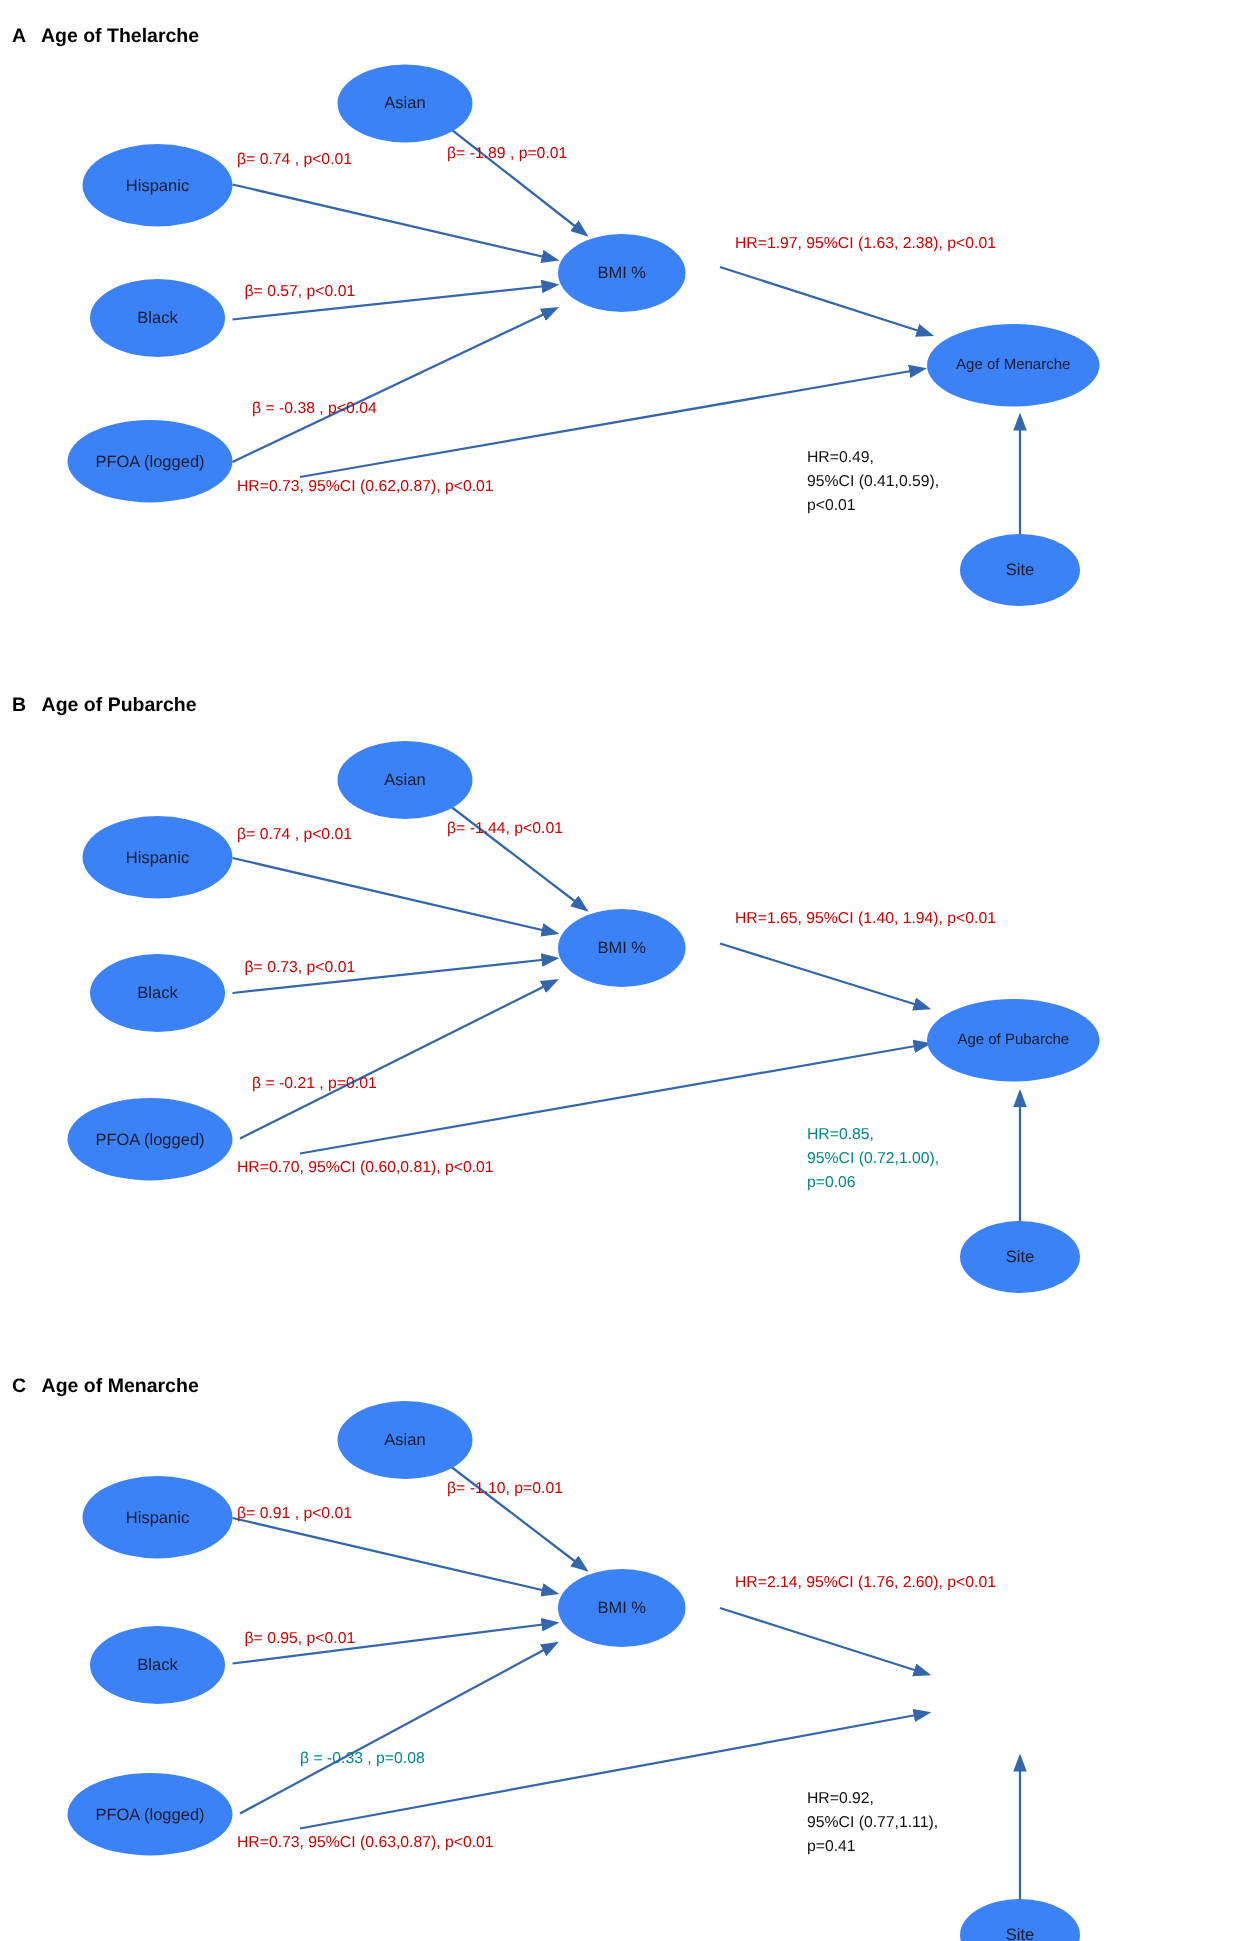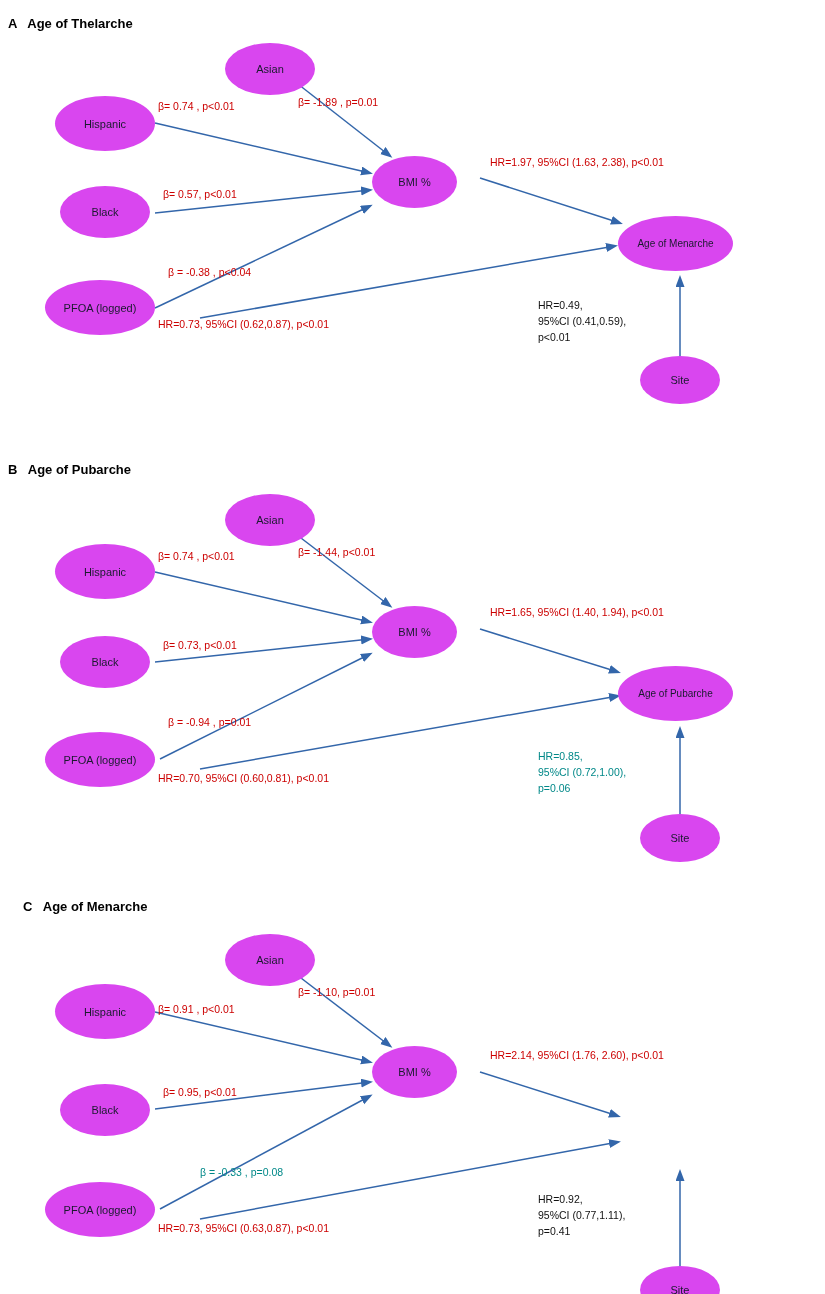--- a/index.html
+++ b/index.html
@@ -16,21 +16,21 @@
       width: 825px;
     }
     .section-label {
       position: absolute;
       font-weight: bold;
       font-size: 13px;
       color: black;
     }
     .node {
       position: absolute;
-      background: #d946ef;
+      background: #3b82f6;
       border-radius: 50%;
       display: flex;
       align-items: center;
       justify-content: center;
       text-align: center;
       font-size: 11px;
       color: #1a1a2e;
       font-weight: 500;
     }
     .label-red {
@@ -162,28 +162,28 @@
   <div class="node" style="width:115px;height:55px;left:618px;top:212px;">
     <span style="font-size:10px;">Age of Pubarche</span>
   </div>
   <div class="node" style="width:80px;height:48px;left:640px;top:360px;">
     <span>Site</span>
   </div>
 
   <span class="label-red" style="left:158px;top:96px;">β= 0.74 , p&lt;0.01</span>
   <span class="label-red" style="left:298px;top:92px;">β= -1.44, p&lt;0.01</span>
   <span class="label-red" style="left:163px;top:185px;">β= 0.73, p&lt;0.01</span>
-  <span class="label-red" style="left:168px;top:262px;">β = -0.94 , p=0.01</span>
+  <span class="label-red" style="left:168px;top:262px;">β = -0.21 , p=0.01</span>
   <span class="label-red" style="left:158px;top:318px;">HR=0.70, 95%CI (0.60,0.81), p&lt;0.01</span>
   <span class="label-red" style="left:490px;top:152px;">HR=1.65, 95%CI (1.40, 1.94), p&lt;0.01</span>
   <span class="label-cyan" style="left:538px;top:295px;line-height:1.5;">HR=0.85,<br>95%CI (0.72,1.00),<br>p=0.06</span>
 </div>
 
 <div class="section" style="height: 440px; margin-top: 10px;">
-  <span class="section-label" style="left: 8px; top: 5px; margin-left: 15px;">C &nbsp; Age of Menarche</span>
+  <span class="section-label" style="left: 8px; top: 22px;">C &nbsp; Age of Menarche</span>
 
   <svg class="arrows" viewBox="0 0 825 440" xmlns="http://www.w3.org/2000/svg">
     <defs>
       <marker id="arrowC" markerWidth="8" markerHeight="8" refX="6" refY="3" orient="auto">
         <path d="M0,0 L0,6 L8,3 z" fill="#3366aa"></path>
       </marker>
     </defs>
 
     <line x1="280" y1="68" x2="390" y2="152" stroke="#3366aa" stroke-width="1.5" marker-end="url(#arrowC)"></line>
 

